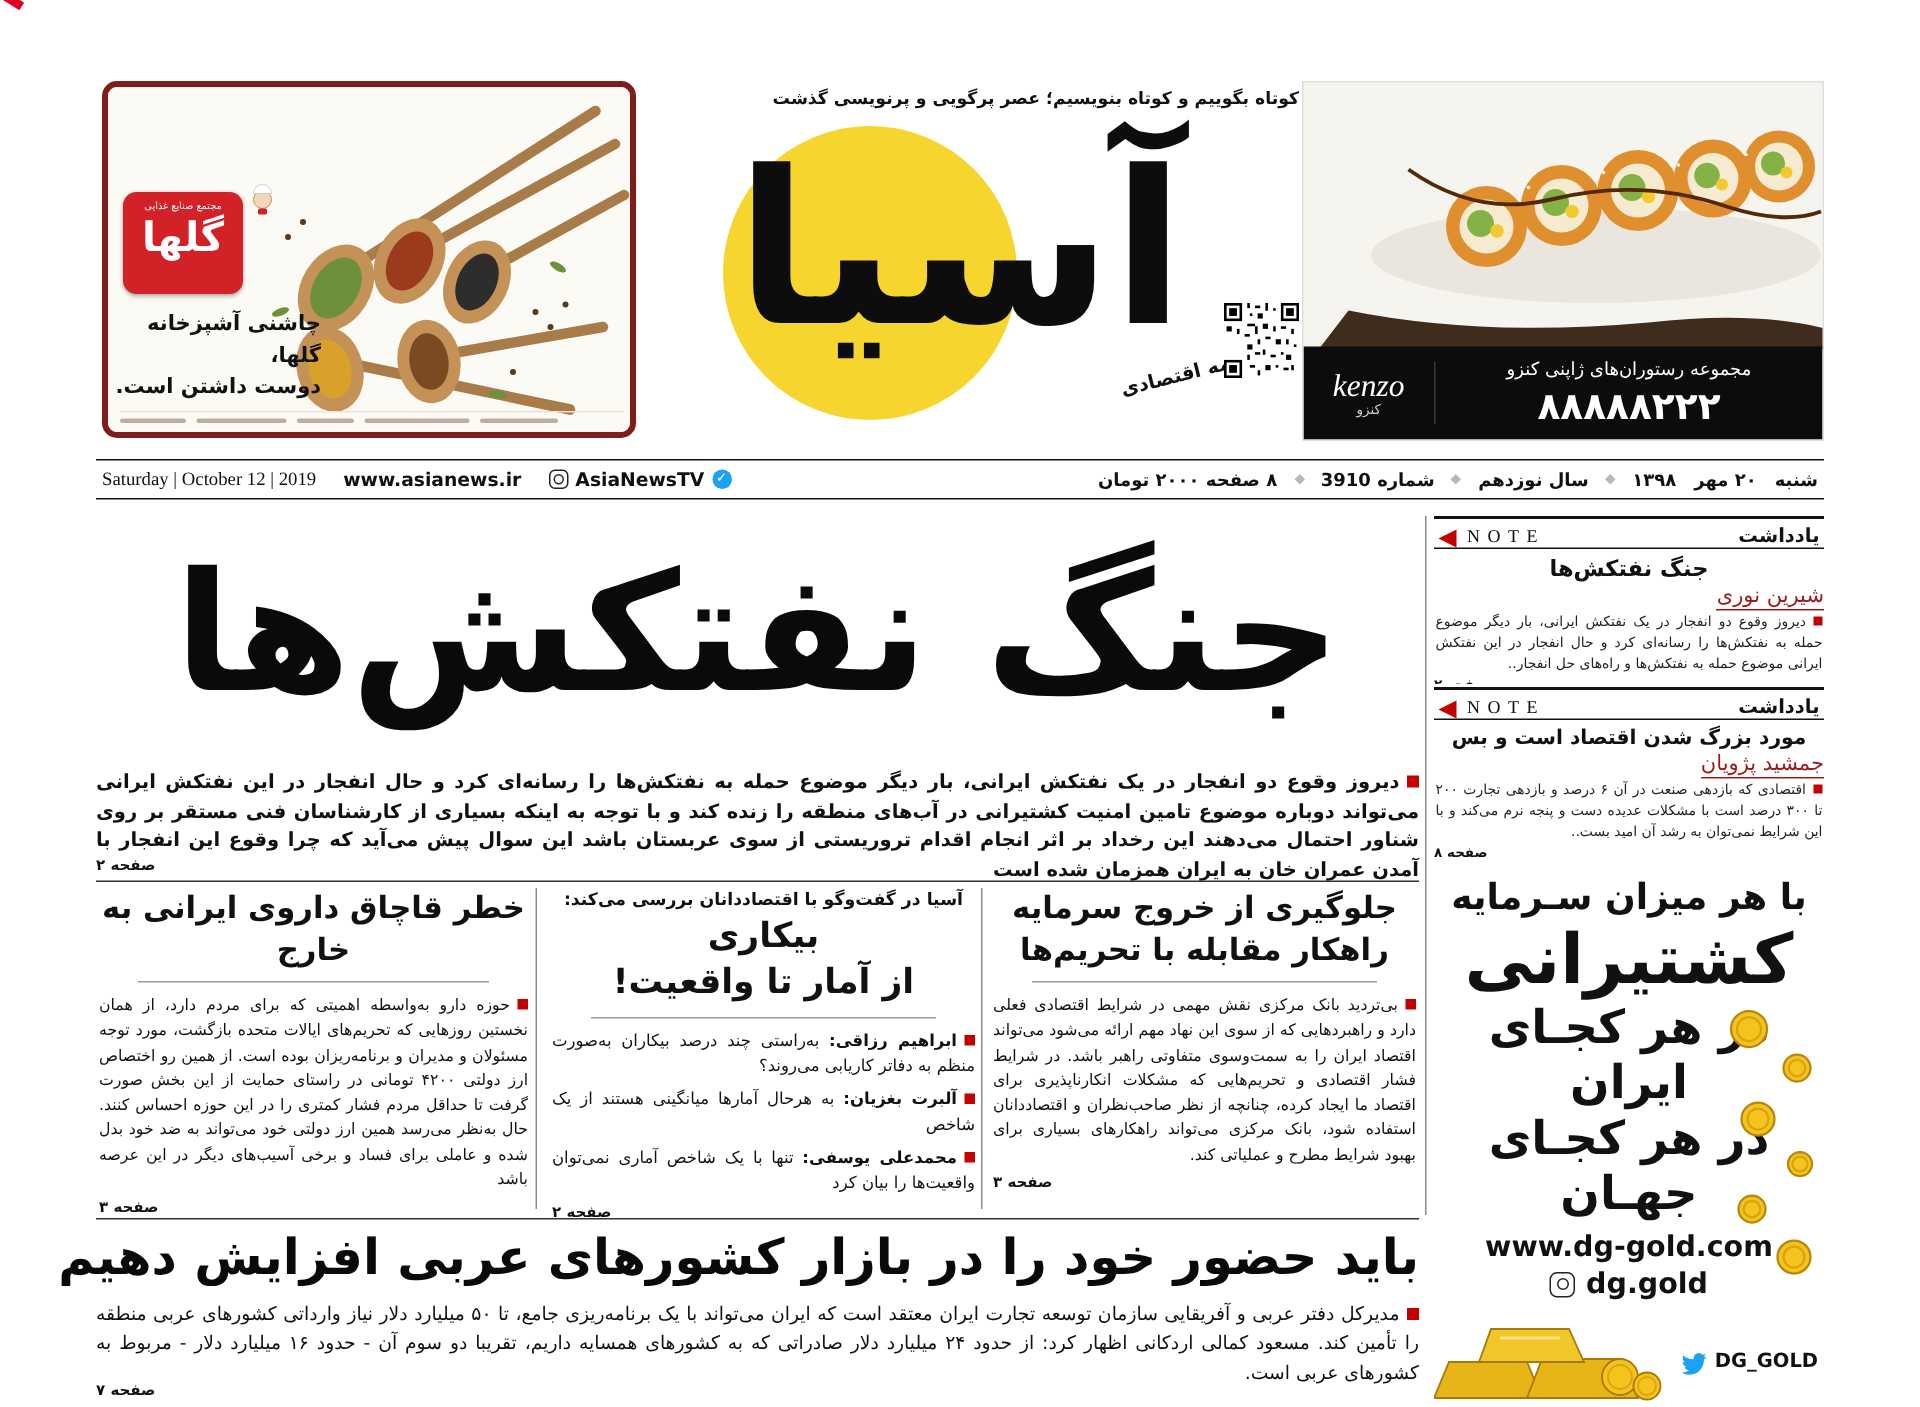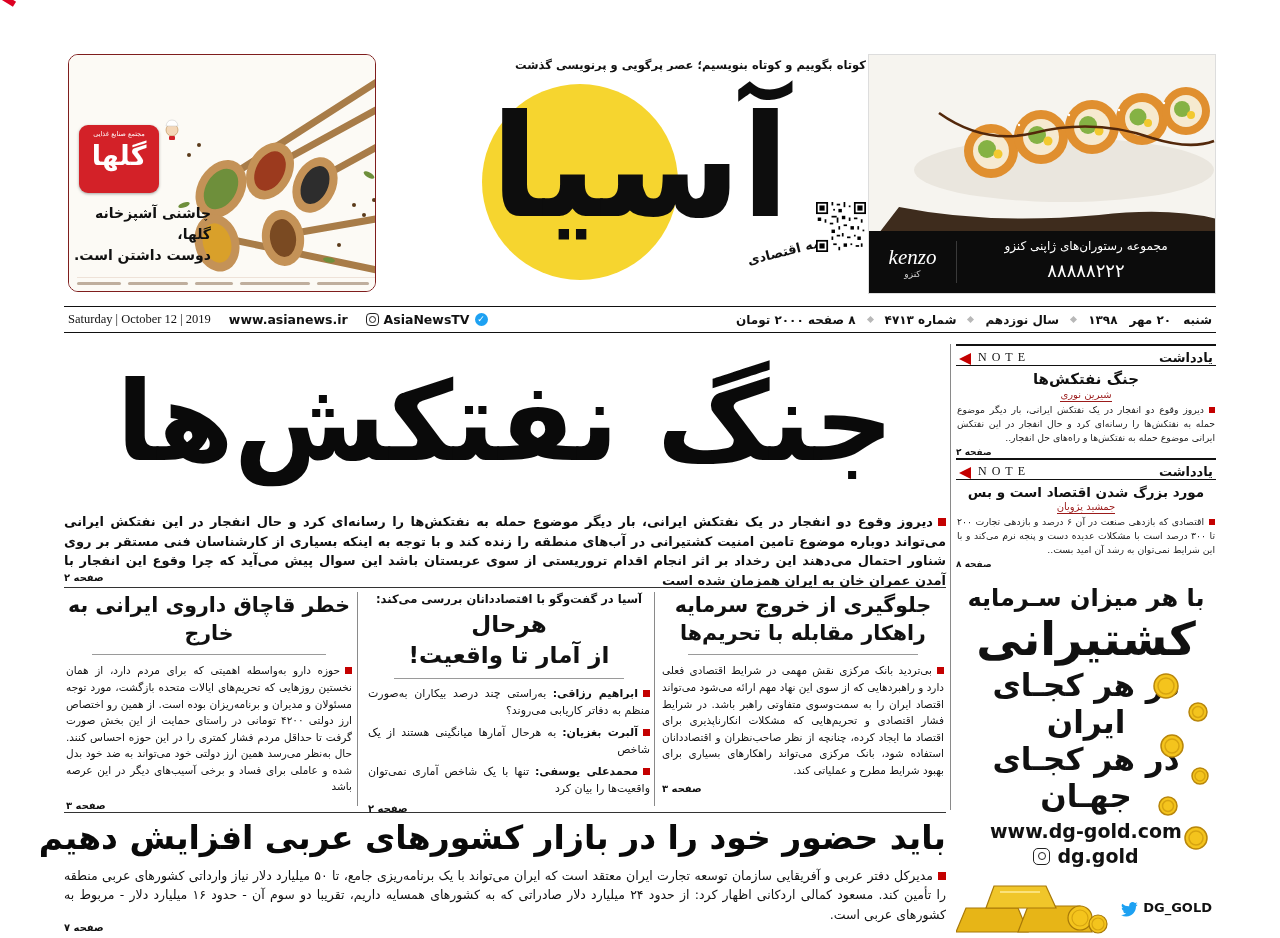--- a/index.html
+++ b/index.html
@@ -4,21 +4,21 @@
 <style>
 *{margin:0;padding:0;box-sizing:border-box}
 html,body{background:#fff}
 body{font-family:"DejaVu Sans",sans-serif;color:#111}
 .page{position:relative;width:1280px;height:938px;margin:0 auto;background:#fff;overflow:hidden}
 .abs{position:absolute}
 .rtl{direction:rtl}
 .rsq{display:inline-block;width:8px;height:8px;background:#c40000;margin-left:5px}
 .printmark{position:absolute;left:-4px;top:-4px;width:20px;height:6px;background:#d02;transform:rotate(32deg)}
 
-.ad-golha{left:68px;top:54px;width:308px;height:238px;border:1px solid #7f1d1d;border-radius:10px;overflow:hidden;background:#fdfcf8}
+.ad-golha{left:68px;top:54px;width:356px;height:238px;border:4px solid #7f1d1d;border-radius:10px;overflow:hidden;background:#fdfcf8}
 .golha-logo{left:10px;top:70px;width:80px;height:68px;background:#d32128;border-radius:9px;color:#fff;text-align:center;padding-top:5px;box-shadow:0 1px 3px rgba(0,0,0,.35)}
 .golha-logo .top{font-size:6.5px;display:block;line-height:9px}
 .golha-logo .brand{font-size:27px;font-weight:bold;line-height:34px;display:block}
 .golha-caption{left:2px;top:148px;width:140px;font-weight:bold;font-size:14px;line-height:1.5}
 .golha-contact{left:8px;bottom:6px;width:336px;padding-top:4px;border-top:1px solid #eee2d8;display:flex;gap:7px;align-items:center}
 .golha-contact i{display:block;height:3px;background:#bfae9d;border-radius:2px}
 
 .logo-block{left:430px;top:46px;width:436px;height:258px}
 .tagline{left:0;top:12px;width:100%;font-size:11.5px;font-weight:bold}
 .sun{left:52px;top:38px;width:196px;height:196px;border-radius:50%;background:#f6d52f}
@@ -26,21 +26,21 @@
 .logo-sub{left:316px;top:194px;font-size:13px;font-weight:bold;transform:rotate(-14deg);white-space:nowrap}
 .qr{left:386px;top:156px;width:50px;height:50px}
 
 .ad-kenzo{left:868px;top:54px;width:348px;height:240px;overflow:hidden;border:1px solid #ddd;background:#f6f4ef}
 .kenzo-bar{left:0;bottom:0;width:100%;height:62px;background:#0c0c0c;color:#fff;display:flex;align-items:center}
 .kenzo-logo{width:88px;text-align:center;border-right:1px solid #3a3a3a;padding:4px 0}
 .kenzo-logo .en{font-family:Liberation Serif, serif;font-style:italic;font-size:21px;line-height:24px}
 .kenzo-logo .fa2{font-size:9px;color:#cfcfcf}
 .kenzo-right{flex:1;text-align:center}
 .kenzo-title{font-size:12px;line-height:17px}
-.kenzo-phone{font-size:18px;font-weight:normal;letter-spacing:3px;line-height:32px}
+.kenzo-phone{font-size:25px;font-weight:bold;letter-spacing:3px;line-height:32px}
 
 .dateline{left:64px;top:306px;width:1152px;height:27px;border-top:1.6px solid #111;border-bottom:1px solid #111;display:flex;align-items:center;justify-content:space-between;padding:0 4px}
 .dl-left{display:flex;align-items:center;gap:18px}
 .dl-right{display:flex;align-items:center;gap:12px;direction:rtl}
 .dl-en{font-family:"Liberation Serif",serif;font-size:12.5px}
 .dl-site{font-weight:bold;font-size:12.5px}
 .dl-item{font-size:12px;font-weight:bold}
 .orn{width:5px;height:5px;background:#b8b8b8;transform:rotate(45deg)}
 .social{display:flex;align-items:center;gap:5px;font-weight:bold;font-size:12.5px}
 .ig{width:13px;height:13px;border:1.6px solid #222;border-radius:4px;position:relative;display:inline-block}
@@ -77,21 +77,21 @@
 .note{left:956px;width:260px;overflow:hidden}
 .note1{top:344px;height:112px}
 .note2{top:458px;height:118px}
 .note-head{display:flex;align-items:flex-end;border-top:2px solid #111;border-bottom:1px solid #111;height:22px;padding:0 3px;gap:7px}
 .note-arrow{width:0;height:0;border-top:6px solid transparent;border-bottom:6px solid transparent;border-right:12px solid #c40000}
 .note-en{font-family:"Liberation Serif",serif;font-size:12px;letter-spacing:5px}
 .note-sp{flex:1}
 .note-fa{font-size:13px;font-weight:bold}
 .note-title{text-align:center;font-weight:bold;font-size:15px;margin-top:4px}
 .note-title.small{font-size:13.5px}
-.note-author{text-align:center;font-size:10px;color:#9b1b1b;margin:1px 0 3px}
+.note-author{text-align:right;font-size:14px;color:#9b1b1b;margin:1px 0 3px}
 .note-author span{border-bottom:1px solid #9b1b1b;padding-bottom:1px}
 .note-body{font-size:9.3px;text-align:justify;line-height:1.5;color:#222;padding:0 1px}
 .note-pref{font-size:9px;font-weight:bold;text-align:left;margin-top:2px}
 
 .gold{left:956px;top:582px;width:260px;height:352px;text-align:center;overflow:hidden}
 .g1{font-size:24px;font-weight:bold;margin-top:2px;letter-spacing:.5px}
 .g2{font-size:46px;font-weight:bold;line-height:1.2;letter-spacing:-1px;white-space:nowrap}
 .g3{font-size:31px;font-weight:bold;line-height:37px}
 .gweb{font-size:19px;font-weight:bold;direction:ltr;margin-top:5px}
 .gsoc{display:flex;align-items:center;justify-content:center;gap:7px;font-size:19px;font-weight:bold;direction:ltr;margin-top:3px}
@@ -277,21 +277,21 @@
         <span class="badge">✓</span>
       </span>
     </div>
     <div class="dl-right">
       <span class="dl-item">شنبه</span>
       <span class="dl-item">۲۰ مهر</span>
       <span class="dl-item">۱۳۹۸</span>
       <span class="orn"></span>
       <span class="dl-item">سال نوزدهم</span>
       <span class="orn"></span>
-      <span class="dl-item">شماره ۴۷۱۳</span>
+      <span class="dl-item">شماره 3910</span>
       <span class="orn"></span>
       <span class="dl-item">۸ صفحه ۲۰۰۰ تومان</span>
     </div>
   </div>
 
   <div class="abs headline rtl">جنگ نفتکش‌ها</div>
   <div class="abs lead rtl">
     <span class="rsq"></span><span>دیروز وقوع دو انفجار در یک نفتکش ایرانی، بار دیگر موضوع حمله به نفتکش‌ها را رسانه‌ای کرد و حال انفجار در این نفتکش ایرانی می‌تواند دوباره موضوع تامین امنیت کشتیرانی در آب‌های منطقه را زنده کند و با توجه به اینکه بسیاری از کارشناسان فنی مستقر بر روی شناور احتمال می‌دهند این رخداد بر اثر انجام اقدام تروریستی از سوی عربستان باشد این سوال پیش می‌آید که چرا وقوع این انفجار با آمدن عمران خان به ایران همزمان شده است</span>
   </div>
   <div class="abs pref lead-pref">صفحه ۲</div>
@@ -336,21 +336,21 @@
     <div class="col-title rtl">جلوگیری از خروج سرمایه راهکار مقابله با تحریم‌ها</div>
     <div class="col-divider"></div>
     <div class="col-body rtl">
       <span class="rsq" style="width:7px;height:7px"></span><span>بی‌تردید بانک مرکزی نقش مهمی در شرایط اقتصادی فعلی دارد و راهبردهایی که از سوی این نهاد مهم ارائه می‌شود می‌تواند اقتصاد ایران را به سمت‌وسوی متفاوتی راهبر باشد. در شرایط فشار اقتصادی و تحریم‌هایی که مشکلات انکارناپذیری برای اقتصاد ما ایجاد کرده، چنانچه از نظر صاحب‌نظران و اقتصاددانان استفاده شود، بانک مرکزی می‌تواند راهکارهای بسیاری برای بهبود شرایط مطرح و عملیاتی کند.</span>
     </div>
     <div class="pref pref-flow">صفحه ۳</div>
   </div>
 
   <div class="abs art art-unemp">
     <div class="col-kicker rtl">آسیا در گفت‌وگو با اقتصاددانان بررسی می‌کند:</div>
-    <div class="col-title rtl" style="font-size:23px">هرحال</div>
+    <div class="col-title rtl" style="font-size:23px">بیکاری</div>
     <div class="col-title rtl" style="font-size:23px">از آمار تا واقعیت!</div>
     <div class="col-divider"></div>
     <div class="bullet rtl">
       <span class="rsq" style="width:7px;height:7px"></span><span class="bname">ابراهیم رزاقی:</span> <span>به‌راستی چند درصد بیکاران به‌صورت منظم به دفاتر کاریابی می‌روند؟</span>
     </div>
     <div class="bullet rtl">
       <span class="rsq" style="width:7px;height:7px"></span><span class="bname">آلبرت بغزیان:</span> <span>به هرحال آمارها میانگینی هستند از یک شاخص</span>
     </div>
     <div class="bullet rtl">
       <span class="rsq" style="width:7px;height:7px"></span><span class="bname">محمدعلی یوسفی:</span> <span>تنها با یک شاخص آماری نمی‌توان واقعیت‌ها را بیان کرد</span>

